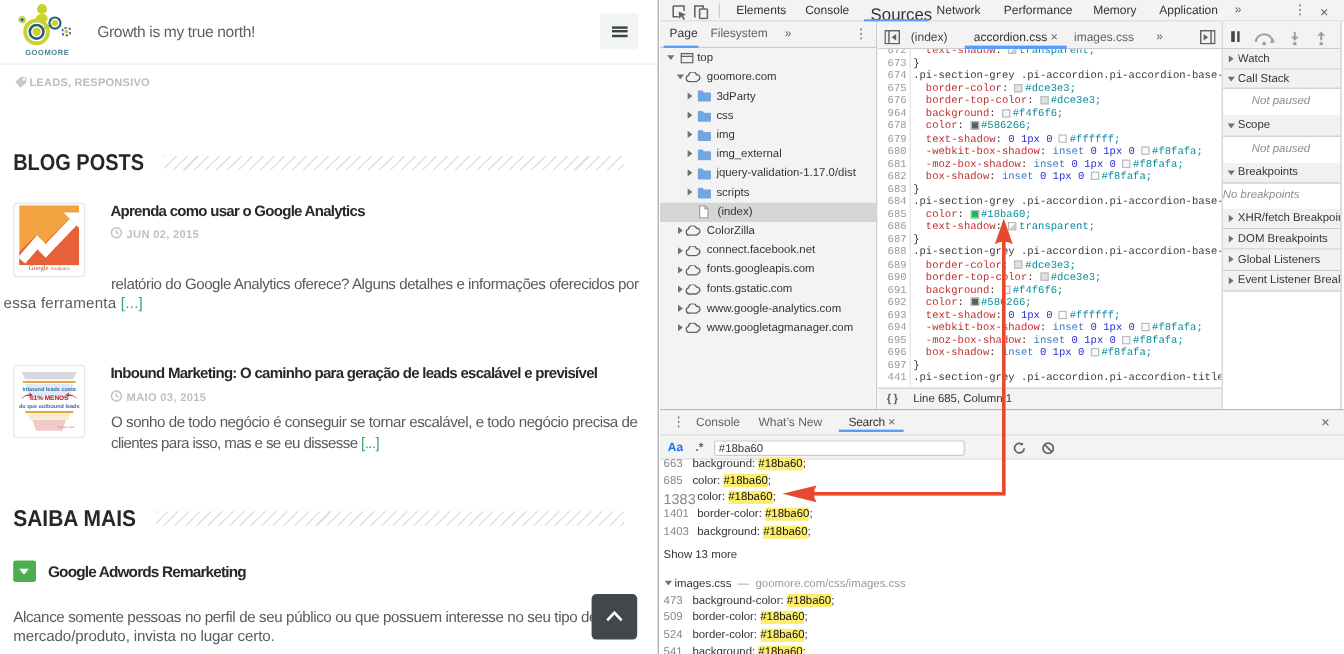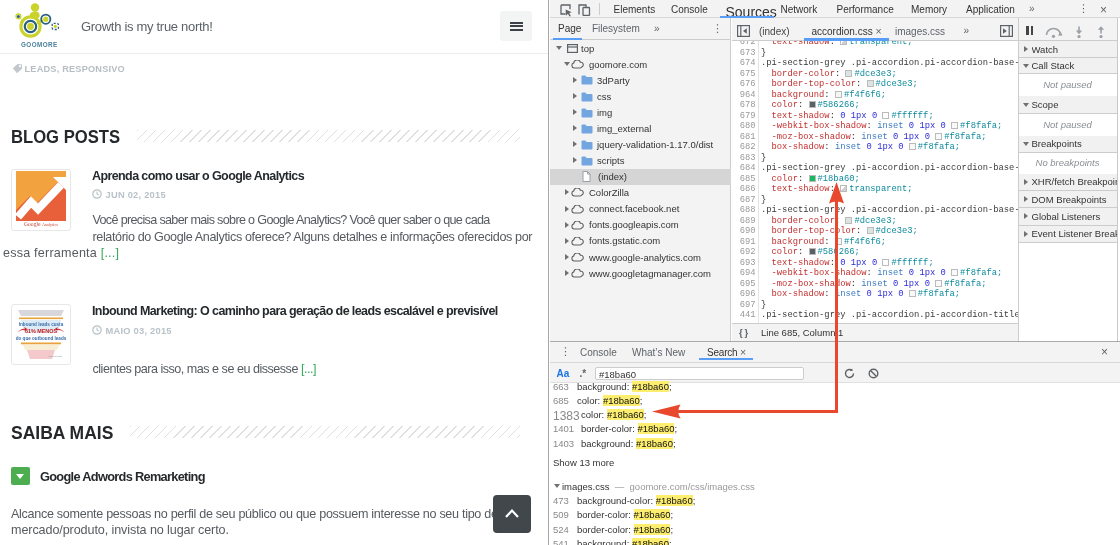--- a/index.html
+++ b/index.html
@@ -52,21 +52,20 @@
 <polyline points="2,46 15,31 22,38 45,14" stroke="#fff" fill="none" stroke-width="8"></polyline>
 <polygon points="37,6 50,6 50,19" fill="#fff"></polygon>
 </svg>
 <div class="ab" style="left:13px;top:220.5px;width:56px;text-align:center;font-size:5.6px;color:#cf4631;font-family:'Liberation Serif',serif">Google <span style="font-size:4.2px">Analytics</span></div>
 <div class="ab" style="left:92px;top:169px;font-size:12.5px;font-weight:bold;letter-spacing:-0.6px;color:#26292c">Aprenda como usar o Google Analytics</div>
 <svg class="ab" style="left:92px;top:189px" width="10" height="10" viewBox="0 0 10 10">
 <circle cx="5" cy="5" r="4.2" stroke="#b9c2c8" fill="none" stroke-width="1.2"></circle>
 <path d="M5 2.6 V5 L6.8 6" stroke="#b9c2c8" fill="none" stroke-width="1.1"></path>
     </svg>
 <div class="ab" style="left:105.5px;top:189.5px;font-size:9.3px;font-weight:bold;letter-spacing:0.25px;color:#b9c2c8">JUN 02, 2015</div>
-<div class="ab" style="left:92.5px;top:213px;font-size:12.6px;letter-spacing:-0.38px;color:#565b60;white-space:nowrap;letter-spacing:-0.67px">Você precisa saber mais sobre o Google Analytics? Você quer saber o que cada</div>
 <div class="ab" style="left:92.5px;top:229.5px;font-size:12.6px;letter-spacing:-0.38px;color:#565b60;white-space:nowrap">relatório do Google Analytics oferece? Alguns detalhes e informações oferecidos por</div>
 <div class="ab" style="left:3px;top:246px;font-size:12.6px;letter-spacing:-0.38px;color:#565b60;white-space:nowrap;letter-spacing:0.2px">essa ferramenta <span style="color:#35aa5e">[...]</span></div>
 <div class="ab" style="left:11px;top:304px;width:60px;height:61px;background:#fff;border:1px solid #e7e7e7;border-radius:3px"></div>
 <svg class="ab" style="left:14px;top:307px" width="54" height="55" viewBox="0 0 54 55">
 <polygon points="4,3 50,3 47,9 7,9" fill="#d8d8dc"></polygon>
 <rect x="5" y="10.5" width="44" height="1.6" fill="#e8a33d"></rect>
 <polygon points="7,13 47,13 44,26 10,26" fill="#dcebf6"></polygon>
 <rect x="7" y="35.5" width="40" height="1.8" fill="#e8a33d"></rect>
 <polygon points="9,38 45,38 43,43 11,43" fill="#f8eed6"></polygon>
 <polygon points="13,43 41,43 38,52 16,52" fill="#f4c9cb"></polygon>
@@ -76,20 +75,21 @@
 <path d="M50.5 25.5 q-3 -4 -7.5 -3.8 l0.8 -1.6 l-3 1.8 l2.6 1.8 l0 -1 q4 -0.2 7.1 2.8 z" fill="#cc2020"></path>
 <text x="27" y="33" font-size="4.6" fill="#3a6ea8" text-anchor="middle" font-weight="bold">do que outbound leads</text>
 <text x="48" y="50" font-size="2.4" fill="#999" text-anchor="end">hubspot data</text>
 </svg>
 <div class="ab" style="left:92px;top:304px;font-size:12.5px;font-weight:bold;letter-spacing:-0.6px;color:#26292c;white-space:nowrap">Inbound Marketing: O caminho para geração de leads escalável e previsível</div>
 <svg class="ab" style="left:92px;top:325px" width="10" height="10" viewBox="0 0 10 10">
 <circle cx="5" cy="5" r="4.2" stroke="#b9c2c8" fill="none" stroke-width="1.2"></circle>
 <path d="M5 2.6 V5 L6.8 6" stroke="#b9c2c8" fill="none" stroke-width="1.1"></path>
     </svg>
 <div class="ab" style="left:105.5px;top:325.5px;font-size:9.3px;font-weight:bold;letter-spacing:0.25px;color:#b9c2c8">MAIO 03, 2015</div>
+<div class="ab" style="left:92.5px;top:345px;font-size:12.6px;letter-spacing:-0.38px;color:#565b60;white-space:nowrap">O sonho de todo negócio é conseguir se tornar escalável, e todo negócio precisa de</div>
 <div class="ab" style="left:92.5px;top:361.5px;font-size:12.6px;letter-spacing:-0.38px;color:#565b60;white-space:nowrap;letter-spacing:-0.5px">clientes para isso, mas e se eu dissesse <span style="color:#35aa5e">[...]</span></div>
 <div class="ab" style="left:11px;top:422px;font-size:19px;font-weight:bold;letter-spacing:0;color:#25282b;transform:scaleX(0.92);transform-origin:left top">SAIBA MAIS</div>
 <div class="ab" style="left:130px;top:425.5px;width:390px;height:12px;background:repeating-linear-gradient(135deg,#e0e0e0 0,#e0e0e0 1.2px,transparent 1.2px,transparent 6.4px)"></div>
 <div class="ab" style="left:11px;top:466.5px;width:18.5px;height:18.5px;background:#4cae51;border-radius:2px"></div>
 <div class="ab" style="left:16.2px;top:473.5px;width:0;height:0;border-left:4px solid transparent;border-right:4px solid transparent;border-top:5px solid #fff"></div>
 <div class="ab" style="left:40px;top:469px;font-size:12.8px;font-weight:bold;letter-spacing:-0.7px;color:#26292c">Google Adwords Remarketing</div>
 <div class="ab" style="left:11px;top:507px;font-size:12.6px;letter-spacing:-0.31px;color:#565b60;white-space:nowrap">Alcance somente pessoas no perfil de seu público ou que possuem interesse no seu tipo de</div>
 <div class="ab" style="left:11px;top:523px;font-size:12.6px;letter-spacing:-0.31px;color:#565b60;white-space:nowrap;letter-spacing:-0.1px">mercado/produto, invista no lugar certo.</div>
 <div class="ab" style="left:492.5px;top:495px;width:38.5px;height:37.5px;background:#42474c;border-radius:4px"></div>
 <svg class="ab" style="left:504px;top:508px" width="16" height="11" viewBox="0 0 16 11">
@@ -305,21 +305,21 @@
 <div class="ab" style="left:1022.5px;top:63.55px;width:0;height:0;border-left:3.5px solid transparent;border-right:3.5px solid transparent;border-top:4.5px solid #707070"></div>
 <div class="ab hdr9" style="left:1031.5px;top:60.0px;white-space:nowrap;overflow:hidden;width:85px">Call Stack</div>
 <div class="ab it" style="left:1019px;top:79.3px;width:97px;text-align:center;font-size:9.5px">Not paused</div>
 <div class="ab" style="left:1019px;top:96px;width:98px;height:17.5px;background:#f1f1f1;border-bottom:1px solid #ccc;overflow:hidden"></div>
 <div class="ab" style="left:1022.5px;top:102.55px;width:0;height:0;border-left:3.5px solid transparent;border-right:3.5px solid transparent;border-top:4.5px solid #707070"></div>
 <div class="ab hdr9" style="left:1031.5px;top:99.0px;white-space:nowrap;overflow:hidden;width:85px">Scope</div>
 <div class="ab it" style="left:1019px;top:118.8px;width:97px;text-align:center;font-size:9.5px">Not paused</div>
 <div class="ab" style="left:1019px;top:135.5px;width:98px;height:17.0px;background:#f1f1f1;border-bottom:1px solid #ccc;overflow:hidden"></div>
 <div class="ab" style="left:1022.5px;top:141.8px;width:0;height:0;border-left:3.5px solid transparent;border-right:3.5px solid transparent;border-top:4.5px solid #707070"></div>
 <div class="ab hdr9" style="left:1031.5px;top:138.3px;white-space:nowrap;overflow:hidden;width:85px">Breakpoints</div>
-<div class="ab it" style="left:1019px;top:157.3px;width:97px;text-align:center;font-size:9.5px">No breakpoints</div>
+<div class="ab it" style="left:1019px;top:157.3px;width:97px;font-size:9.5px">No breakpoints</div>
 <div class="ab" style="left:1019px;top:173.5px;width:98px;height:17.0px;background:#f1f1f1;border-bottom:1px solid #ccc;overflow:hidden"></div>
 <div class="ab" style="left:1023.5px;top:178.5px;width:0;height:0;border-top:3.5px solid transparent;border-bottom:3.5px solid transparent;border-left:4.5px solid #707070"></div>
 <div class="ab hdr9" style="left:1031.5px;top:176.3px;white-space:nowrap;overflow:hidden;width:85px">XHR/fetch Breakpoints</div>
 <div class="ab" style="left:1019px;top:190.5px;width:98px;height:17.5px;background:#f1f1f1;border-bottom:1px solid #ccc;overflow:hidden"></div>
 <div class="ab" style="left:1023.5px;top:195.75px;width:0;height:0;border-top:3.5px solid transparent;border-bottom:3.5px solid transparent;border-left:4.5px solid #707070"></div>
 <div class="ab hdr9" style="left:1031.5px;top:193.6px;white-space:nowrap;overflow:hidden;width:85px">DOM Breakpoints</div>
 <div class="ab" style="left:1019px;top:208px;width:98px;height:17.5px;background:#f1f1f1;border-bottom:1px solid #ccc;overflow:hidden"></div>
 <div class="ab" style="left:1023.5px;top:213.25px;width:0;height:0;border-top:3.5px solid transparent;border-bottom:3.5px solid transparent;border-left:4.5px solid #707070"></div>
 <div class="ab hdr9" style="left:1031.5px;top:211.1px;white-space:nowrap;overflow:hidden;width:85px">Global Listeners</div>
 <div class="ab" style="left:1019px;top:225.5px;width:98px;height:17.0px;background:#f1f1f1;border-bottom:1px solid #ccc;overflow:hidden"></div>

